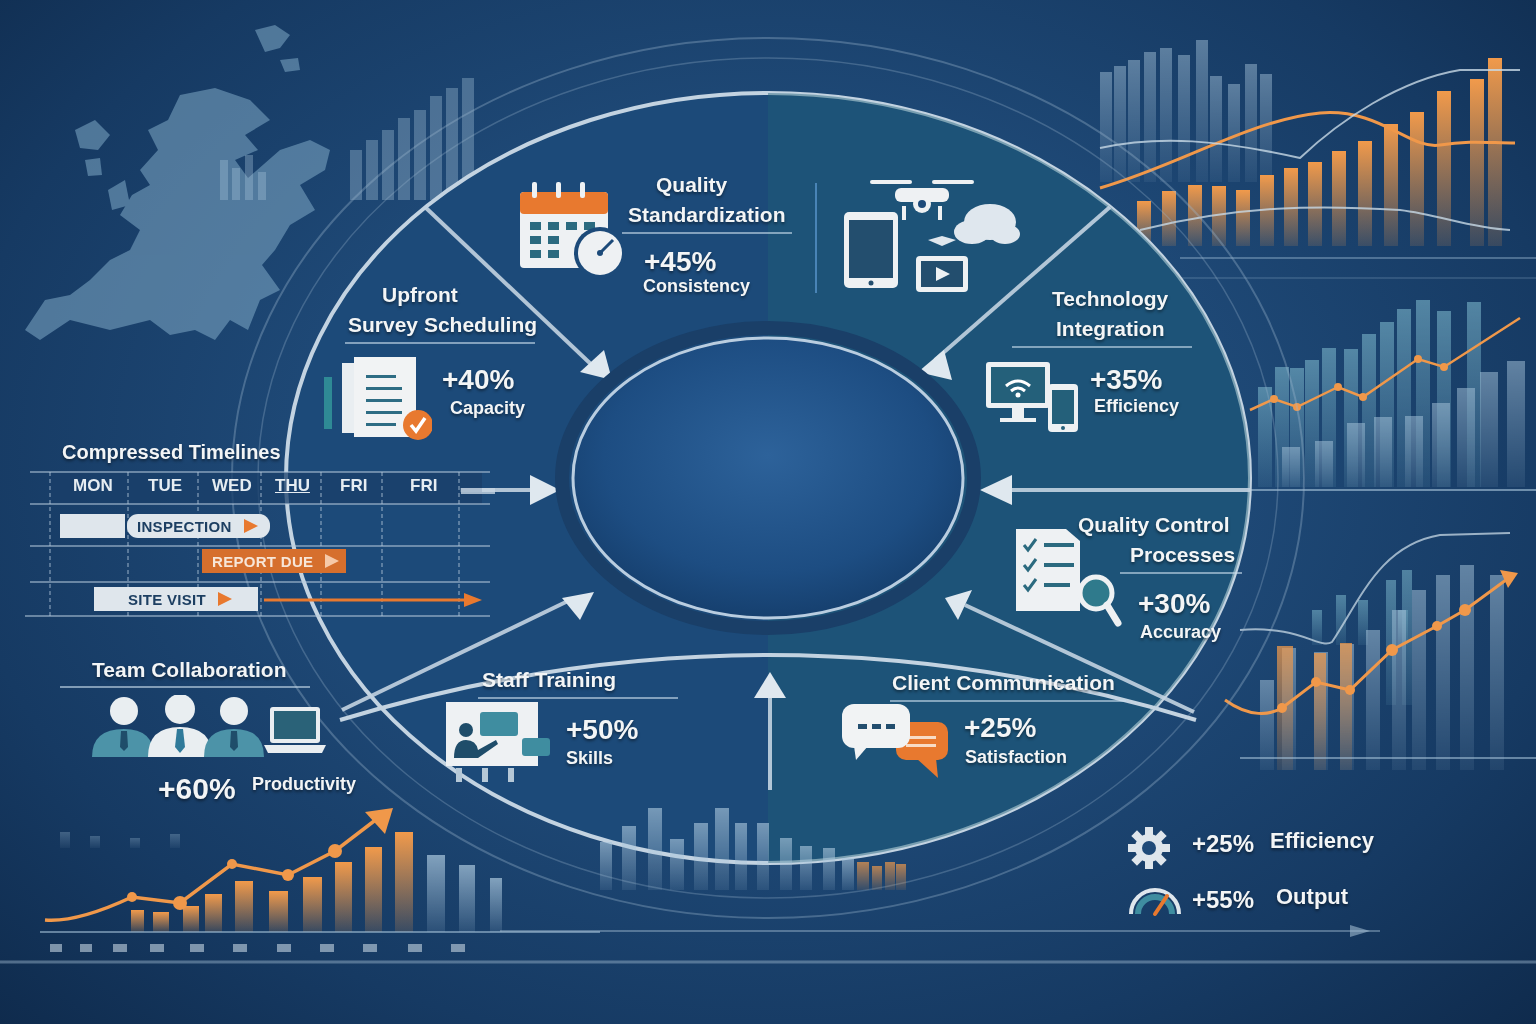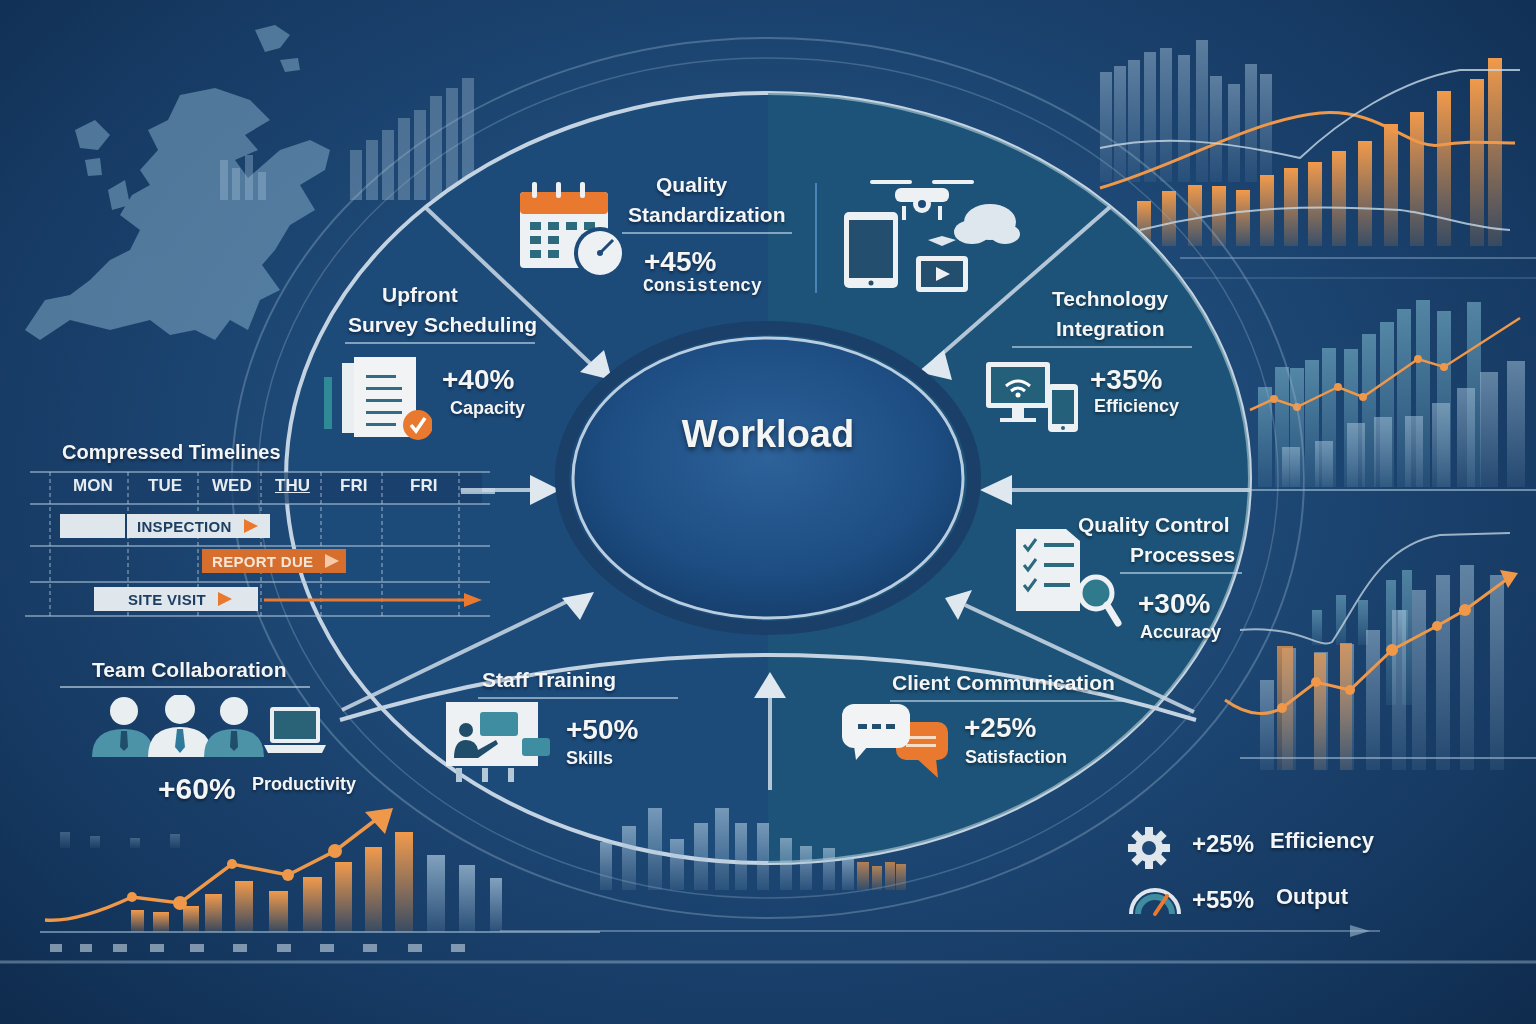--- a/index.html
+++ b/index.html
@@ -294,21 +294,20 @@
     <polygon points="594,592 562,598 580,620"></polygon>
     <polygon points="945,598 972,590 958,620"></polygon>
     <polygon points="770,672 754,698 786,698"></polygon>
   </g>
 
   <ellipse cx="768" cy="478" rx="206" ry="150" fill="none" stroke="#1a3f68" stroke-width="14"></ellipse>
   <ellipse cx="768" cy="478" rx="195" ry="140" fill="url(#centerGrad)" stroke="#b9cde0" stroke-width="3"></ellipse>
 </svg>
 
 <div class="center-title">
-  <div>Workload</div>
 </div>
 
 <div>
   <div class="label title-lg" style="left:382px;top:280px;">Upfront</div>
   <div class="label title-lg" style="left:348px;top:310px;">Survey Scheduling</div>
   <div class="rule" style="left:345px;top:342px;width:190px;"></div>
   <svg style="position:absolute;left:322px;top:355px;" width="110" height="90">
     <rect x="2" y="22" width="8" height="52" fill="#2f8a95"></rect>
     <rect x="20" y="8" width="14" height="70" fill="#e9eef1"></rect>
     <rect x="32" y="2" width="62" height="80" fill="#f1f3f4"></rect>
@@ -343,21 +342,21 @@
     </g>
     <circle cx="82" cy="75" r="26" fill="#1c4a79"></circle>
     <circle cx="82" cy="75" r="22" fill="#eef1f3"></circle>
     <line x1="82" y1="75" x2="95" y2="62" stroke="#1c4a79" stroke-width="3"></line>
     <circle cx="82" cy="75" r="3" fill="#1c4a79"></circle>
   </svg>
   <div class="label title-lg" style="left:656px;top:170px;">Quality</div>
   <div class="label title-lg" style="left:628px;top:200px;">Standardization</div>
   <div class="rule" style="left:622px;top:232px;width:170px;"></div>
   <div class="label pct" style="left:644px;top:246px;">+45%</div>
-  <div class="label metric" style="left:643px;top:276px;font-family:Liberation Mono, monospace;">Consistency</div>
+  <div class="label metric" style="left:643px;top:276px;">Consistency</div>
 </div>
 
 <div>
   <div style="position:absolute;left:815px;top:183px;width:2px;height:110px;background:#5d9ad0;opacity:0.7;"></div>
   <svg style="position:absolute;left:840px;top:170px;" width="180" height="130">
     <g>
       <rect x="30" y="10" width="42" height="4" rx="2" fill="#eef1f3"></rect>
       <rect x="92" y="10" width="42" height="4" rx="2" fill="#eef1f3"></rect>
       <rect x="55" y="18" width="54" height="14" rx="6" fill="#eef1f3"></rect>
       <circle cx="82" cy="34" r="9" fill="#eef1f3"></circle>
@@ -506,21 +505,21 @@
     <rect x="436" y="20" width="34" height="6" fill="#c5d5e2" opacity="0.8"></rect>
   </svg>
   <div class="day" style="left:73px;">MON</div>
   <div class="day" style="left:148px;">TUE</div>
   <div class="day" style="left:212px;">WED</div>
   <div class="day" style="left:275px;text-decoration:underline;">THU</div>
   <div class="day" style="left:340px;">FRI</div>
   <div class="day" style="left:410px;">FRI</div>
 
   <div style="position:absolute;left:60px;top:514px;width:65px;height:24px;background:#dfe6ec;"></div>
-  <div class="tbar" style="left:127px;top:514px;width:143px;background:#dfe6ec;color:#1d3f62;">
+  <div class="tbar" style="left:127px;top:514px;width:143px;background:#dfe6ec;color:#1d3f62;border-radius:11px;">
     <span>INSPECTION</span>
     <span class="tri" style="border-left:14px solid #e8792f;"></span>
   </div>
   <div class="tbar" style="left:202px;top:549px;width:144px;background:#d66f2d;color:#f7e6d8;">
     <span>REPORT DUE</span>
     <span class="tri" style="border-left:14px solid #f6c9a8;"></span>
   </div>
   <div class="tbar" style="left:94px;top:587px;width:164px;background:#dfe6ec;color:#1d3f62;padding-left:34px;">
     <span>SITE VISIT</span>
     <span class="tri" style="border-left:14px solid #e8792f;"></span>

